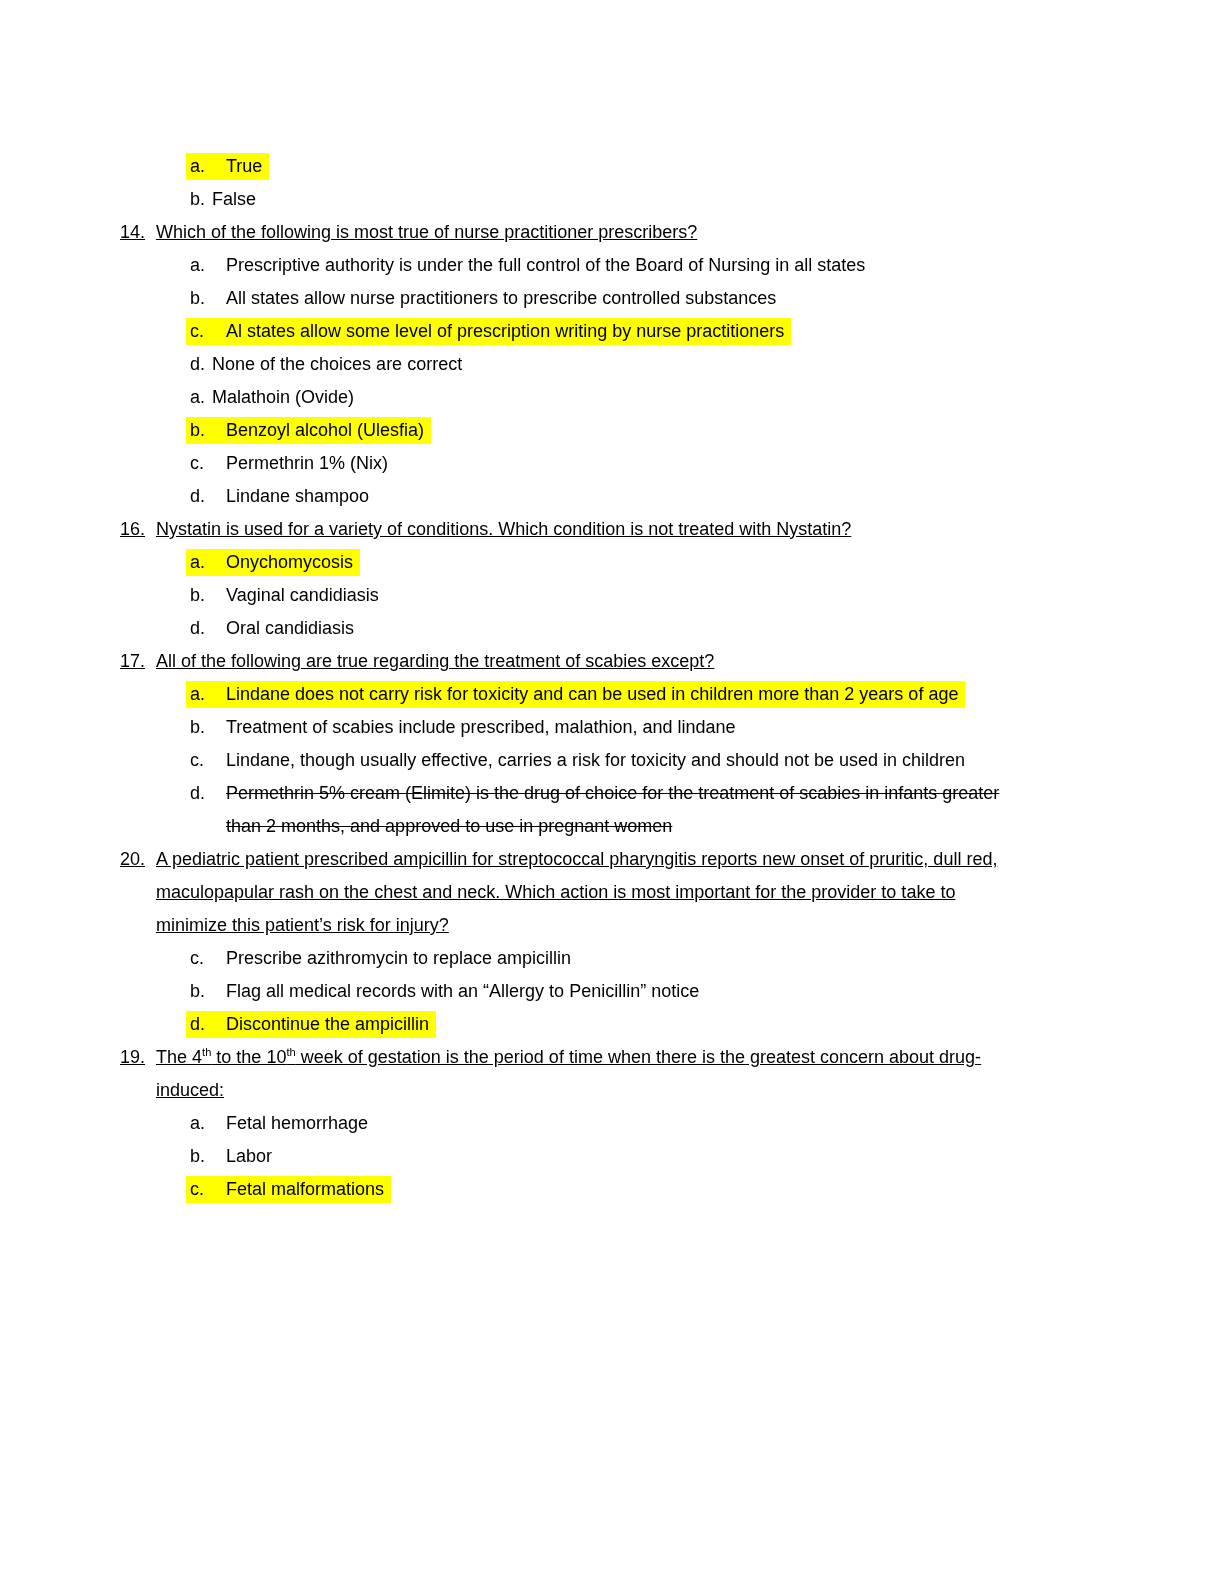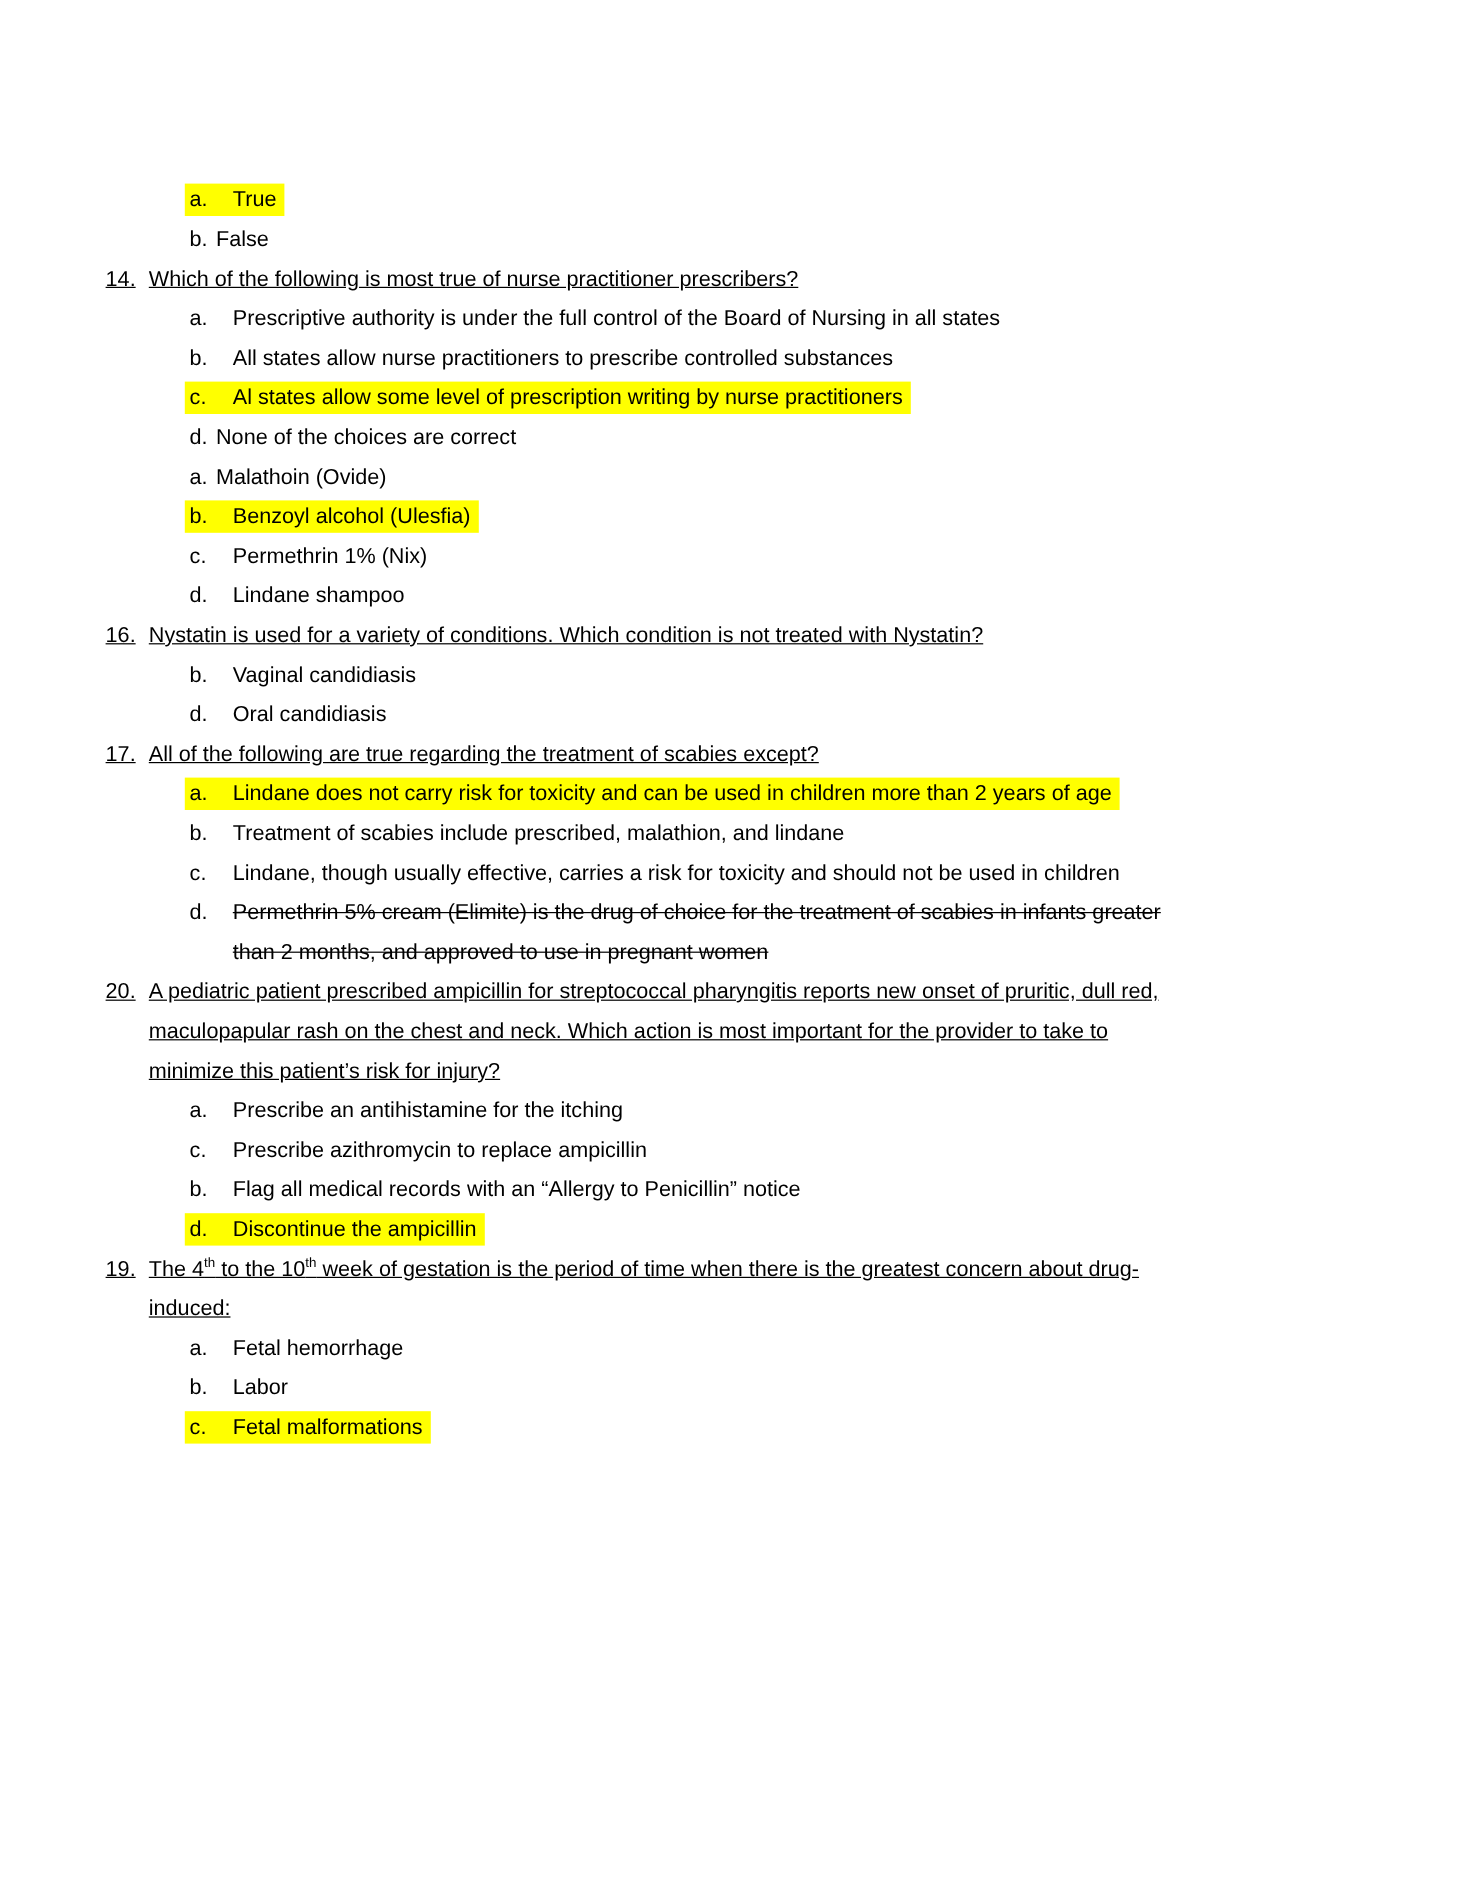--- a/index.html
+++ b/index.html
@@ -10,21 +10,21 @@
   .page {
     position: relative;
     width: 1224px;
     min-height: 1584px;
     box-sizing: border-box;
     background: #ffffff;
     color: #000000;
     font-family: "Liberation Sans", sans-serif;
     font-size: 18px;
     line-height: 33px;
-    padding: 150px 164px 60px 88px;
+    padding: 150px 164px 60px 120px;
     overflow: hidden;
   }
   .q-line {
     display: flex;
     text-decoration: underline;
   }
   .q-num {
     flex: 0 0 36px;
   }
   .q-text {
@@ -94,20 +94,21 @@
           <div class="option"><span class="opt-inner"><span class="opt-label">c.</span><span class="opt-text">Permethrin 1% (Nix)</span></span></div>
           <div class="option"><span class="opt-inner"><span class="opt-label">d.</span><span class="opt-text">Lindane shampoo</span></span></div>
         </div>
       </div>
       <div class="question">
         <div class="q-line">
           <span class="q-num">16.</span>
           <span class="q-text"><span>Nystatin is used for a variety of conditions. Which condition is not treated with Nystatin?</span></span>
         </div>
         <div class="options">
+          <div class="option"><span class="opt-inner hl"><span class="opt-label">a.</span><span class="opt-text">Onychomycosis</span></span></div>
           <div class="option"><span class="opt-inner"><span class="opt-label">b.</span><span class="opt-text">Vaginal candidiasis</span></span></div>
           <div class="option"><span class="opt-inner"><span class="opt-label">d.</span><span class="opt-text">Oral candidiasis</span></span></div>
         </div>
       </div>
       <div class="question">
         <div class="q-line">
           <span class="q-num">17.</span>
           <span class="q-text"><span>All of the following are true regarding the treatment of scabies except?</span></span>
         </div>
         <div class="options">
@@ -116,21 +117,20 @@
           <div class="option"><span class="opt-inner"><span class="opt-label">c.</span><span class="opt-text">Lindane, though usually effective, carries a risk for toxicity and should not be used in children</span></span></div>
           <div class="option"><span class="opt-inner"><span class="opt-label">d.</span><span class="opt-text strike">Permethrin 5% cream (Elimite) is the drug of choice for the treatment of scabies in infants greater than 2 months, and approved to use in pregnant women</span></span></div>
         </div>
       </div>
       <div class="question">
         <div class="q-line">
           <span class="q-num">20.</span>
           <span class="q-text"><span>A pediatric patient prescribed ampicillin for streptococcal pharyngitis reports new onset of pruritic, dull red, maculopapular rash on the chest and neck. Which action is most important for the provider to take to minimize this patient’s risk for injury?</span></span>
         </div>
         <div class="options">
-          <div class="option"><span class="opt-inner"><span class="opt-label">a.</span><span class="opt-text">Prescribe an antihistamine for the itching</span></span></div>
           <div class="option"><span class="opt-inner"><span class="opt-label">c.</span><span class="opt-text">Prescribe azithromycin to replace ampicillin</span></span></div>
           <div class="option"><span class="opt-inner"><span class="opt-label">b.</span><span class="opt-text">Flag all medical records with an “Allergy to Penicillin” notice</span></span></div>
           <div class="option"><span class="opt-inner hl"><span class="opt-label">d.</span><span class="opt-text">Discontinue the ampicillin</span></span></div>
         </div>
       </div>
       <div class="question">
         <div class="q-line">
           <span class="q-num">19.</span>
           <span class="q-text"><span>The 4</span><sup>th</sup><span> to the 10</span><sup>th</sup><span> week of gestation is the period of time when there is the greatest concern about drug-induced:</span></span>
         </div>

